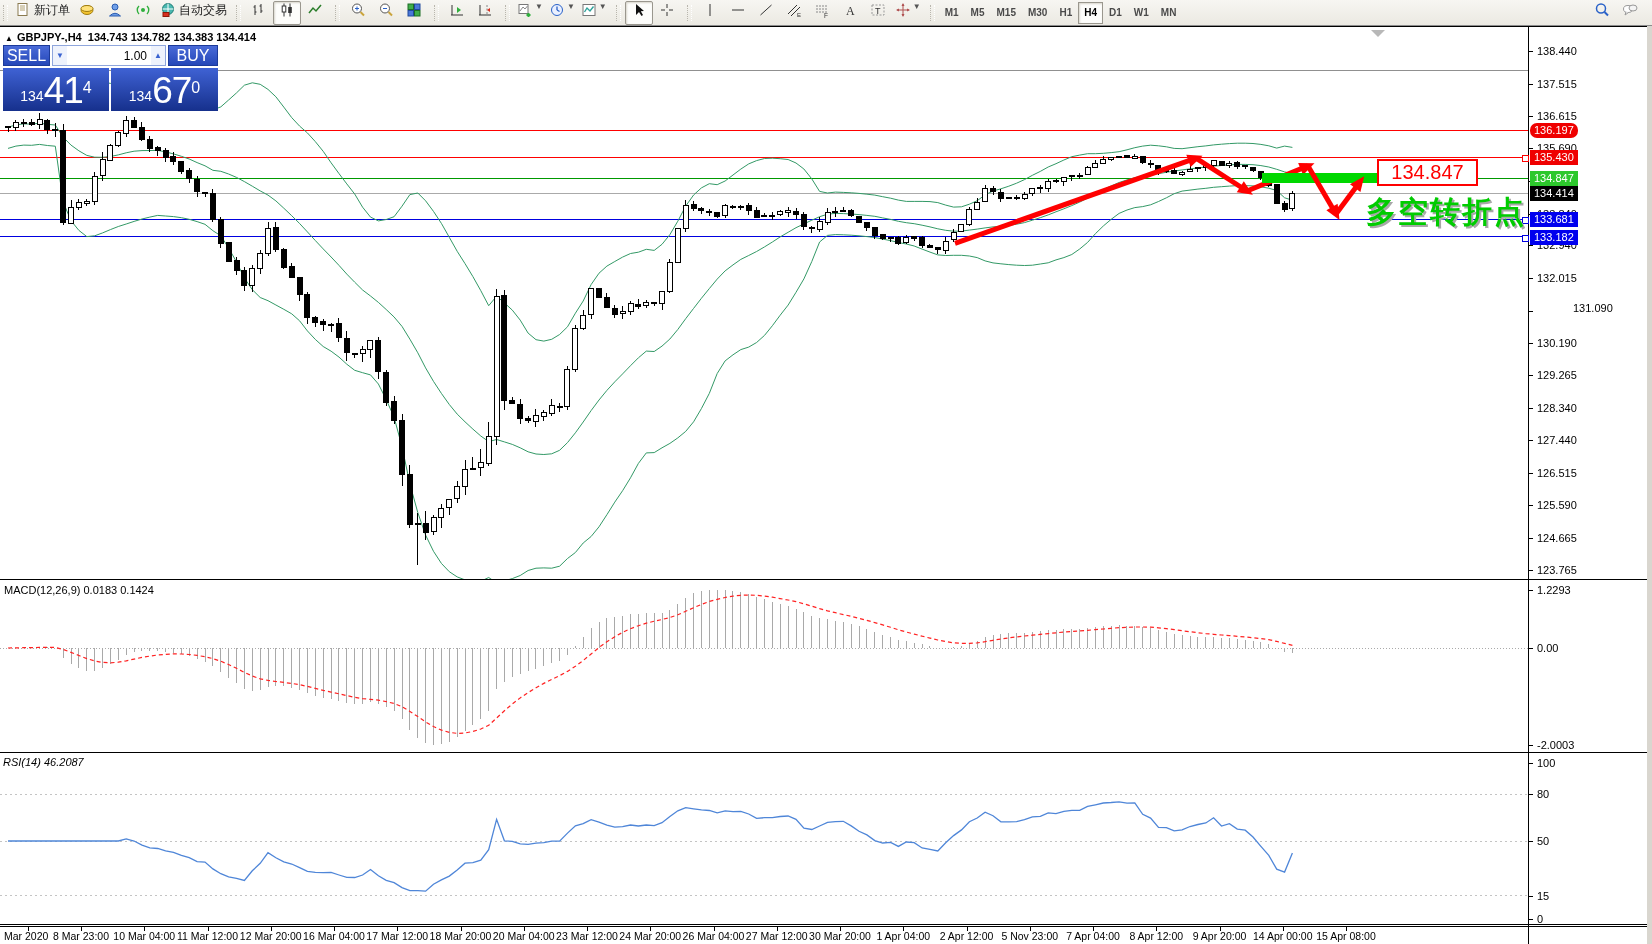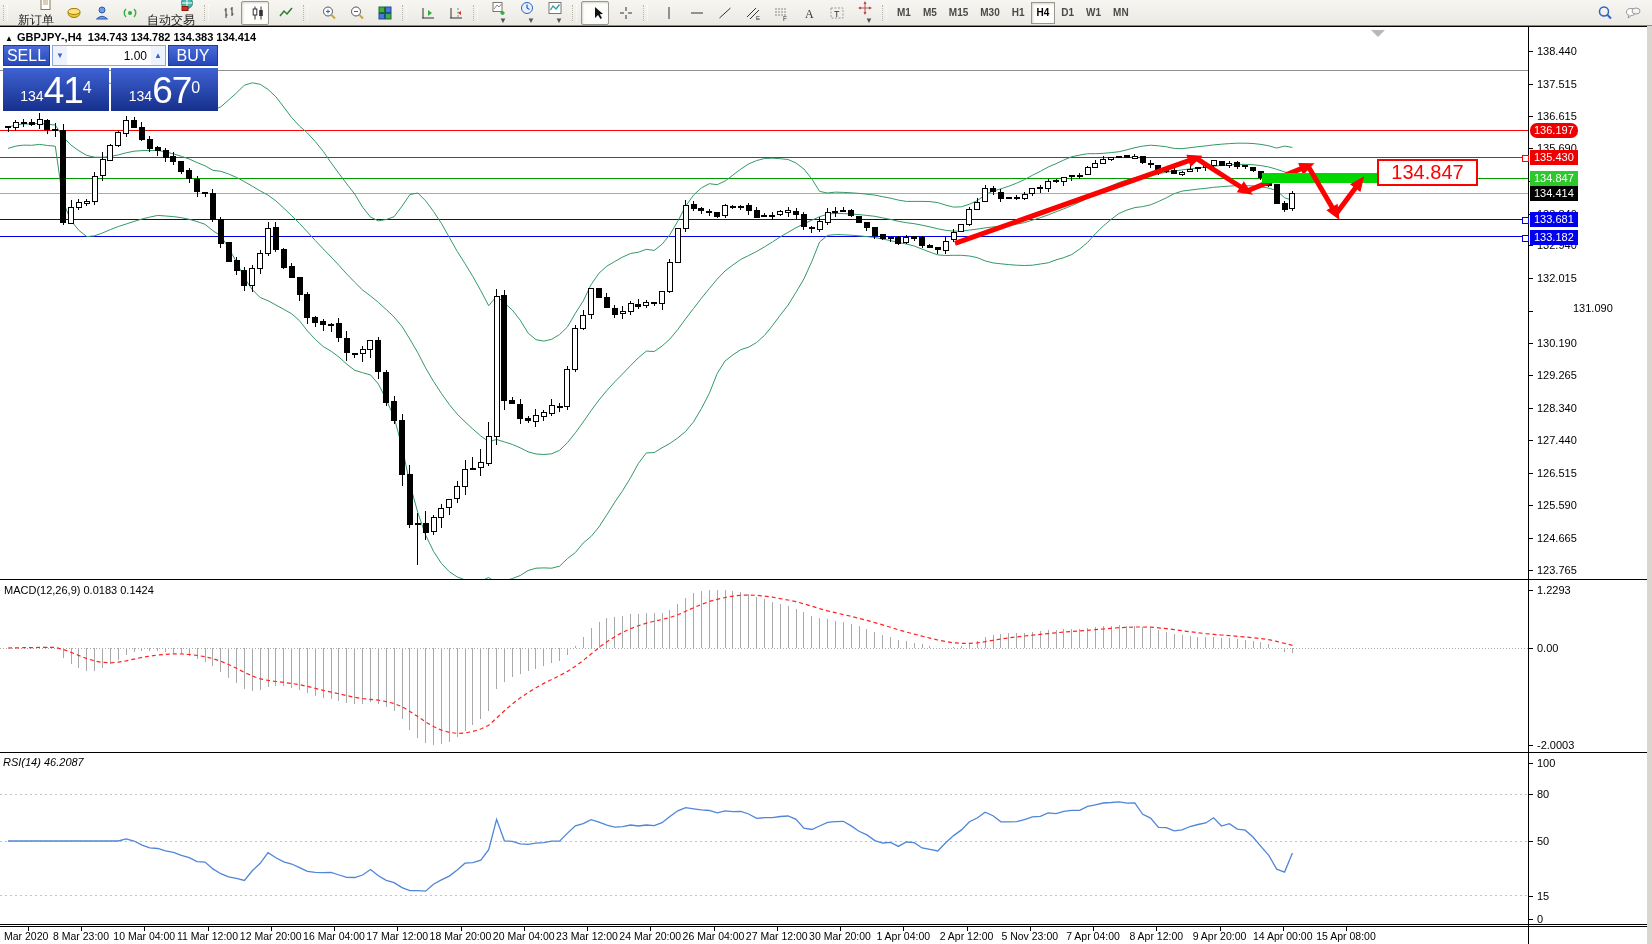--- a/index.html
+++ b/index.html
@@ -2,21 +2,21 @@
 <html><head>
 <meta charset="utf-8">
 <style>
   html,body{margin:0;padding:0;background:#fff;font-family:"Liberation Sans","DejaVu Sans",sans-serif;}
   #app{position:relative;width:1652px;height:944px;overflow:hidden;background:#fff;}
   
   #toolbar{position:absolute;left:0;top:0;width:1652px;height:26px;background:linear-gradient(#f7f6f2,#ebe9e2);
     border-bottom:1px solid #8c8c8c;display:flex;align-items:center;box-sizing:border-box;}
   .grp{display:flex;align-items:center;height:26px;padding:0 3px;}
   .grp::before{content:"";width:3px;height:16px;margin-right:4px;border-left:1px dotted #b9b6ad;border-right:1px dotted #fff;}
-  .tbtn{display:flex;align-items:flex-end;height:22px;min-width:22px;justify-content:center;padding:0 2px;border:1px solid transparent;border-radius:2px;color:#444;flex-direction:column;}
+  .tbtn{display:flex;align-items:flex-start;height:22px;min-width:22px;justify-content:center;padding:0 2px;border:1px solid transparent;border-radius:2px;color:#444;}
   .tbtn.active{background:#fdfdfb;border:1px solid #9a978e;box-shadow:inset 1px 1px 2px #d8d5cc;}
   .tbtn .lbl{font-size:12px;color:#222;margin-left:3px;white-space:nowrap;}
   .tbtn .dd{font-size:8px;color:#555;margin-left:2px;}
   .tf{font-size:10px;font-weight:bold;color:#4a4a4a;padding:0 5px;height:20px;display:flex;align-items:center;border:1px solid transparent;}
   .tf.active{background:#fdfdfb;border:1px solid #9a978e;box-shadow:inset 1px 1px 2px #d8d5cc;color:#000;}
   #tb-right{margin-left:auto;display:flex;align-items:center;padding-right:8px;}
   
   #chartwin{position:absolute;left:0;top:26px;width:1652px;height:918px;background:#fff;}
   .pane{position:absolute;left:0;width:1652px;box-sizing:border-box;}
   #main-pane{top:0;height:554px;border-top:1px solid #000;border-bottom:1px solid #000;}
@@ -1039,15 +1039,16 @@
         </div>
         <div id="buy-quote" class="bigquote">
           <span class="bq-sm">134</span>
             <span class="bq-lg">67</span>
             <span class="bq-sup">0</span>
         </div>
       </div>
     </div>
 
     <div id="callout">134.847</div>
+    <div id="cn-note">多空转折点</div>
   </div>
   <div id="right-strip"></div>
 </div>
 
 </body></html>

